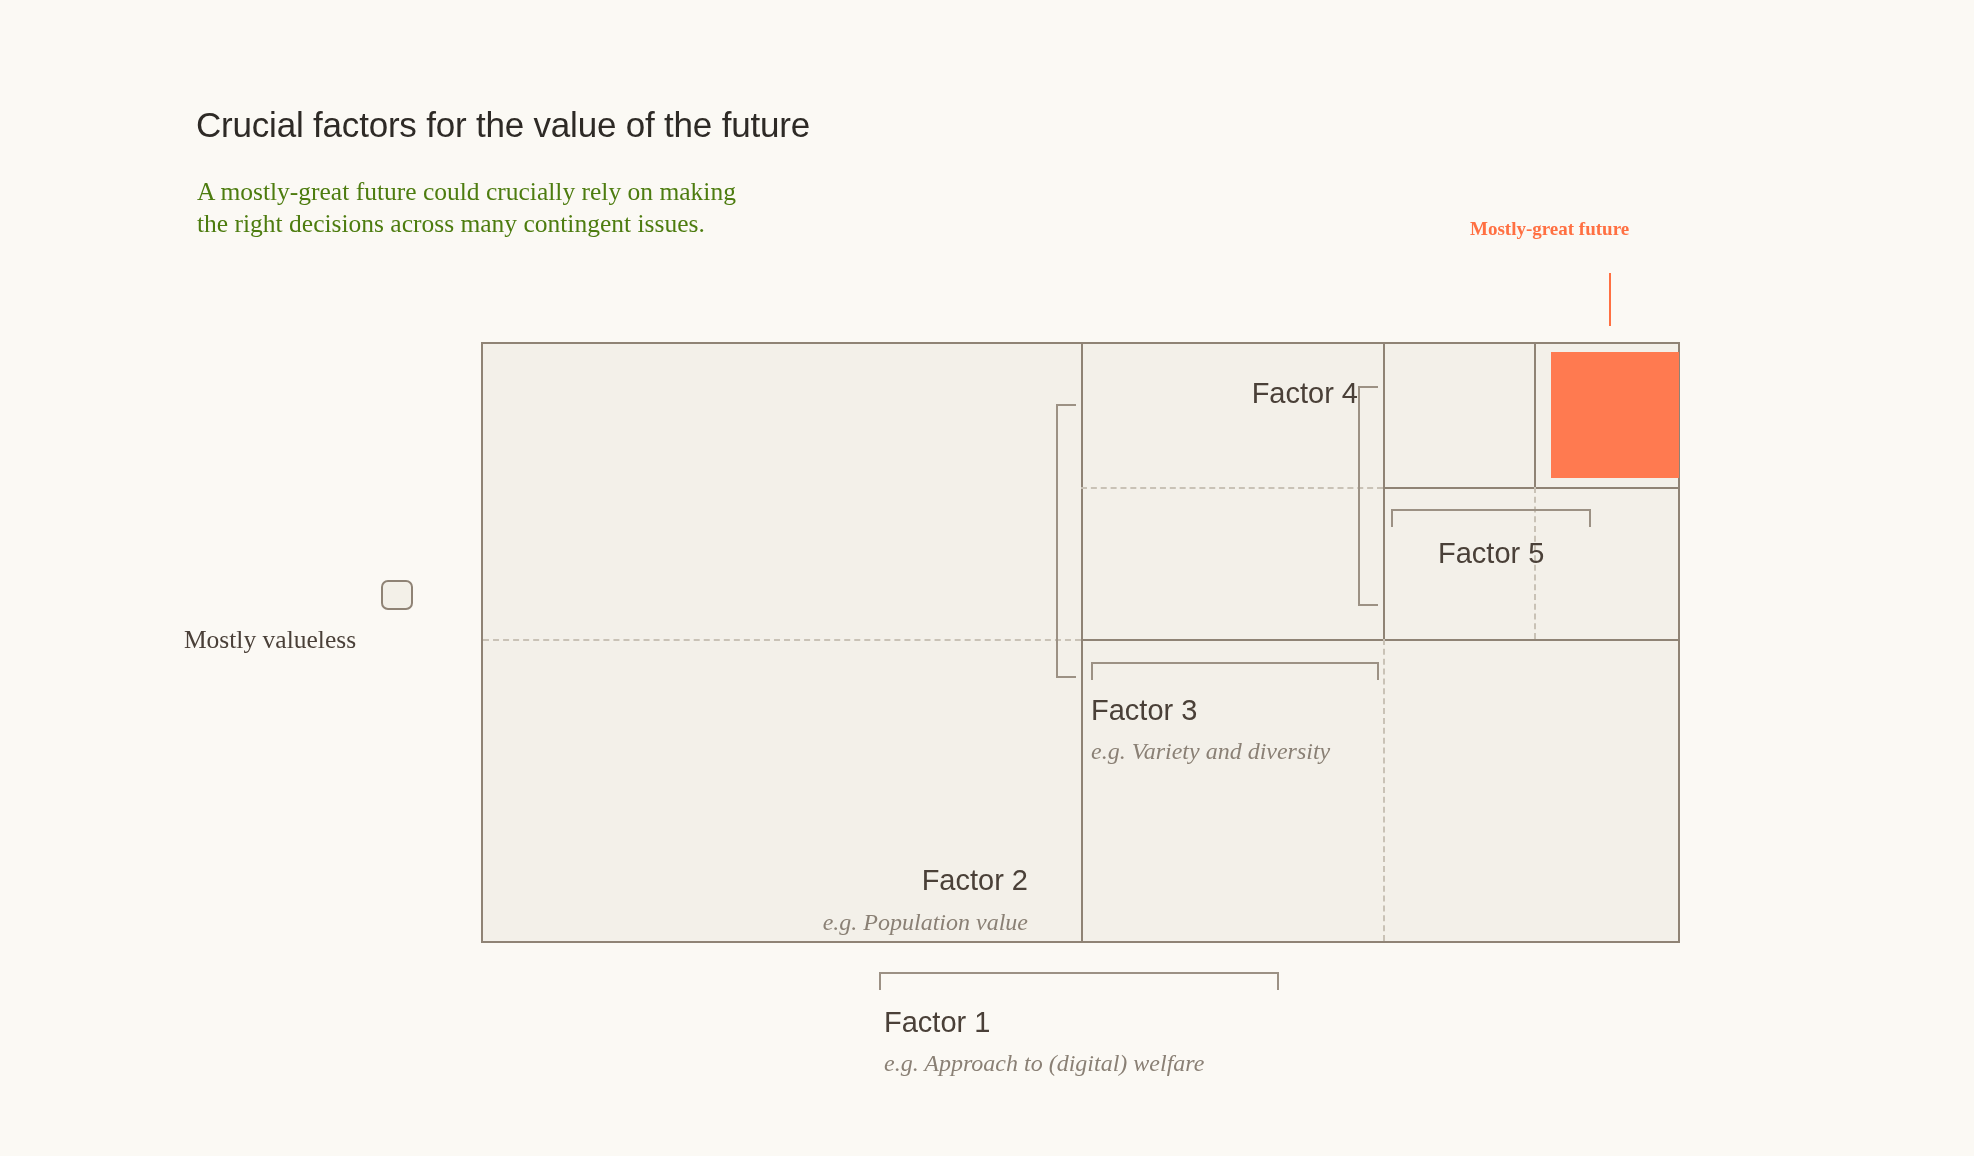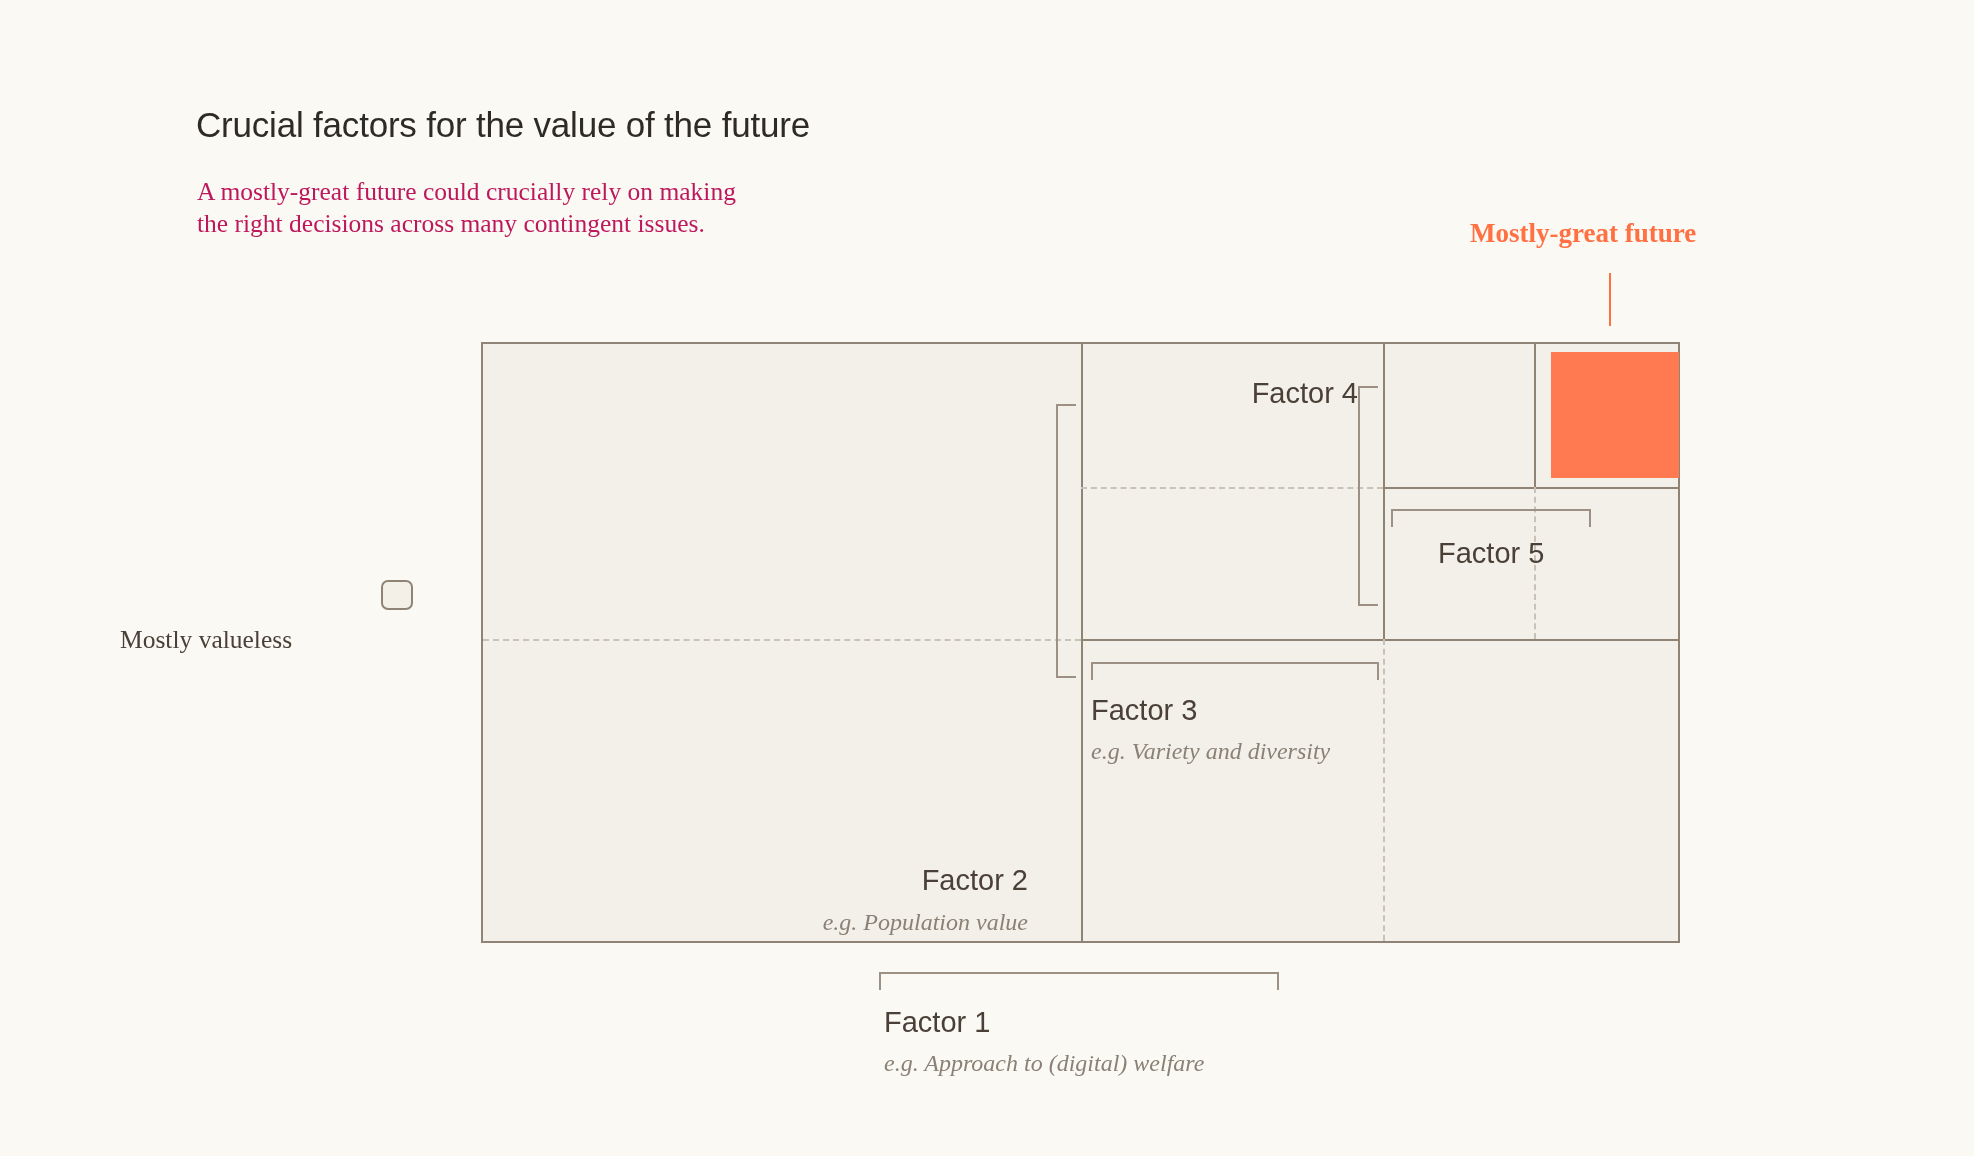--- a/index.html
+++ b/index.html
@@ -14,48 +14,48 @@
   
   .title{
     position:absolute;left:196px;top:105px;
     font-family:"Liberation Sans",sans-serif;
     font-size:35px;font-weight:400;color:#2E2A26;
     letter-spacing:-0.2px;white-space:nowrap;
   }
   .subtitle{
     position:absolute;left:197px;top:176px;
     font-family:"Liberation Serif",serif;
-    font-size:25.5px;color:#be185d;line-height:1.26;
+    font-size:25.5px;color:#4d7c0f;line-height:1.26;
     white-space:nowrap;
   }
 
   
   .callout-label{
     position:absolute;left:1470px;top:218px;
     font-family:"Liberation Serif",serif;
-    font-weight:bold;font-size:27px;color:#FF7042;
+    font-weight:bold;font-size:19px;color:#FF7042;
     white-space:nowrap;
   }
   .callout-stem{
     position:absolute;left:1609px;top:273px;
     width:2px;height:53px;background:#FF7042;
   }
 
   
   .legend-swatch{
     position:absolute;left:381px;top:580px;
     width:32px;height:30px;
     background:#F3F0E8;
     border:2px solid #8F8375;
     border-radius:7px;
     box-sizing:border-box;
   }
   .legend-text{
     position:absolute;left:120px;top:623px;width:300px;
-    text-align:left;
+    text-align:center;
     font-family:"Liberation Serif",serif;
     font-size:25.5px;color:#4A4038;line-height:1.3;
   }
 
   
   .grid-outer{
     position:absolute;left:481px;top:342px;
     width:1199px;height:601px;
     background:#F3F0E9;
     border:2px solid #8F8375;

